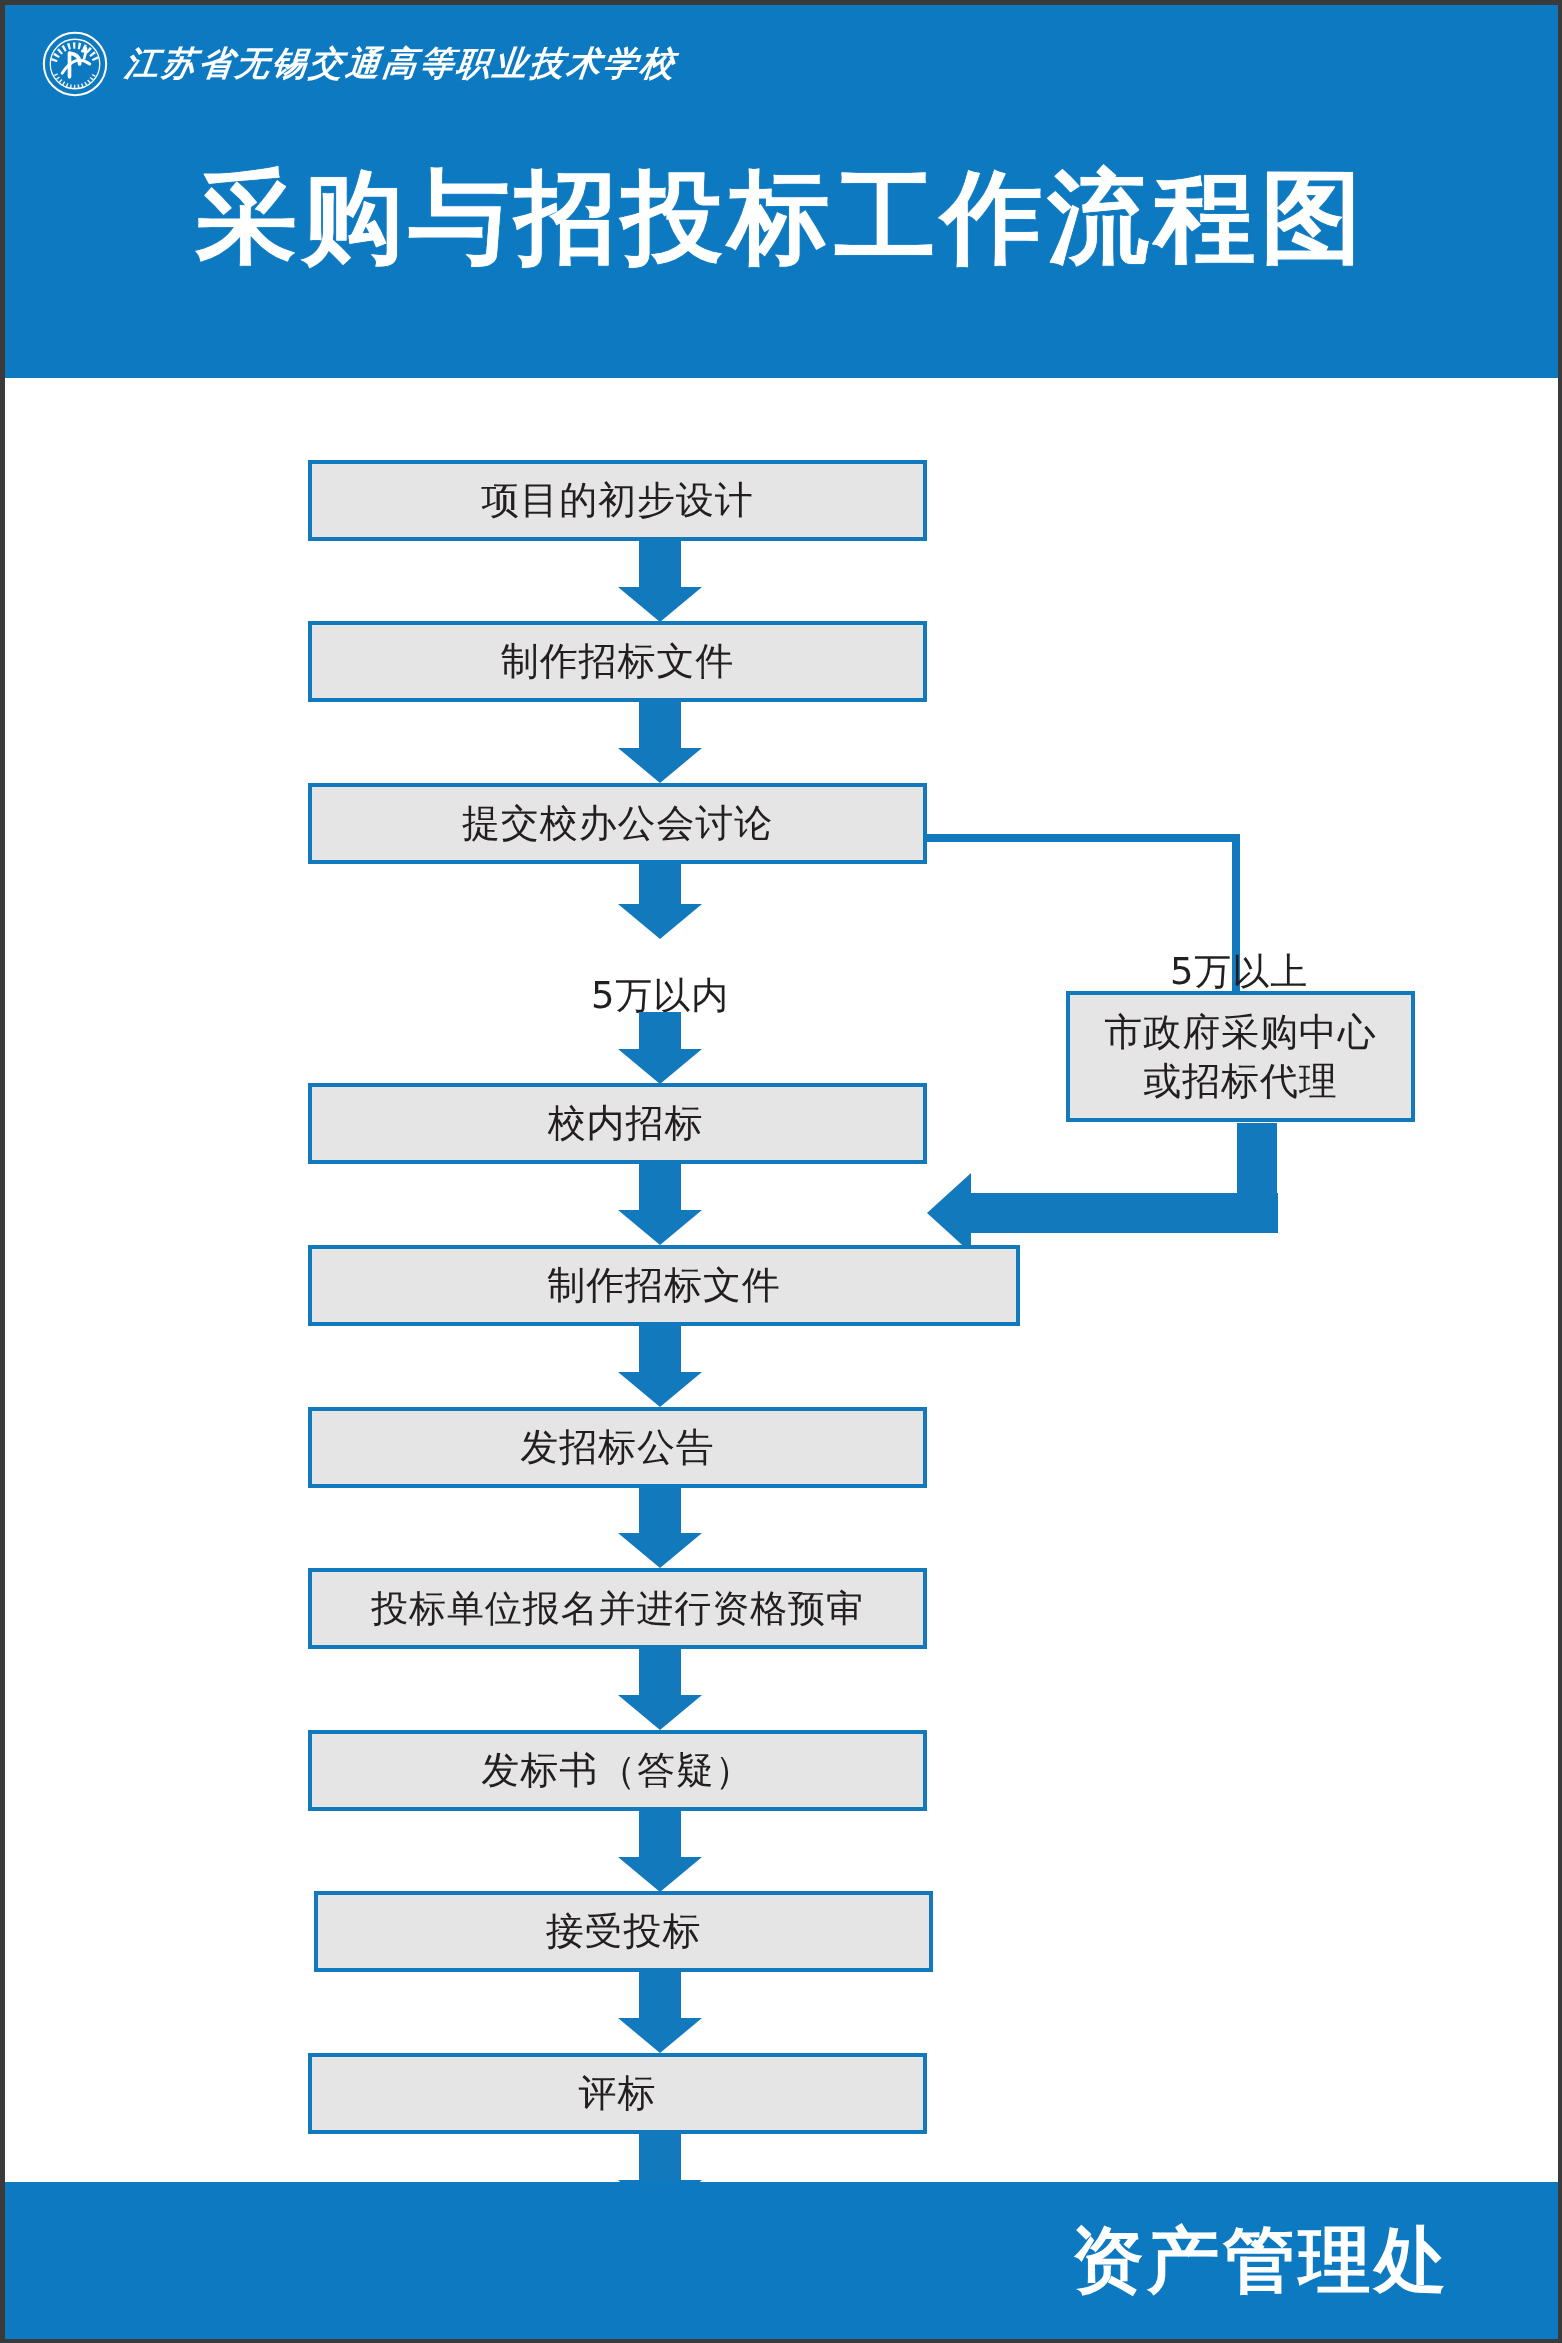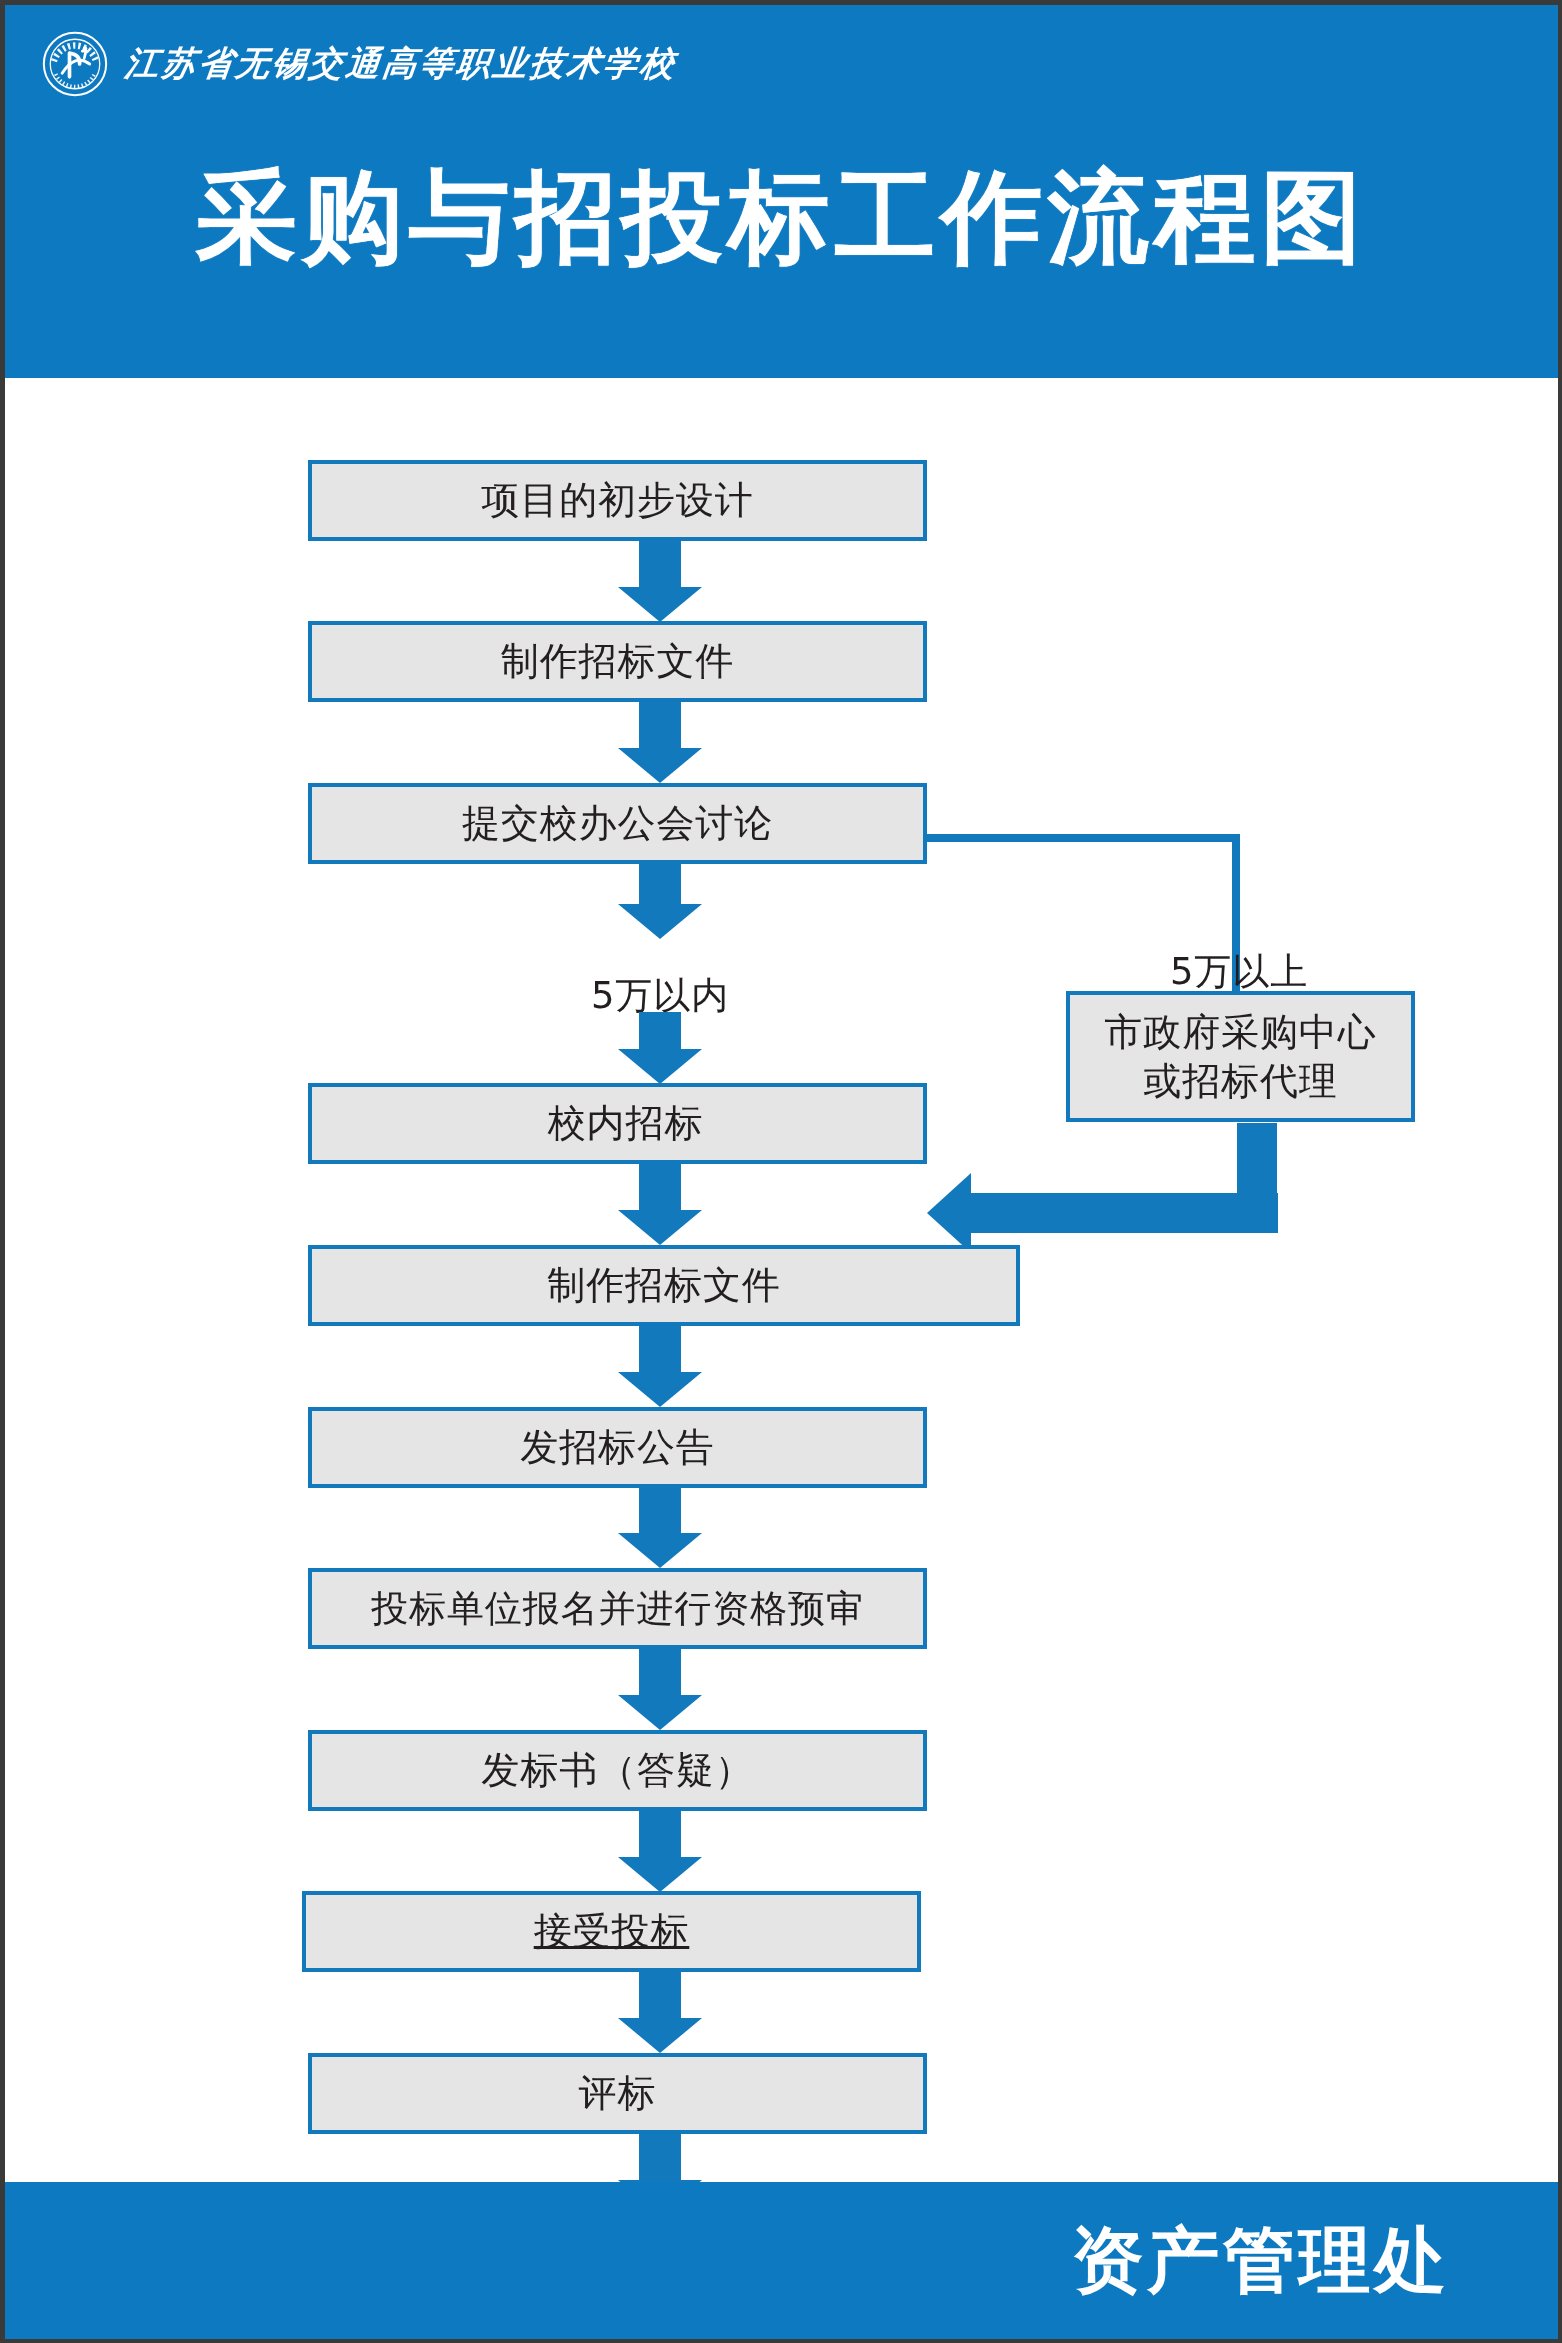--- a/index.html
+++ b/index.html
@@ -258,21 +258,21 @@
 
     <div class="node" style="left:303px;top:1352px;width:619px;height:81px;">
       <span>发标书（答疑）</span>
     </div>
 
     <div class="adown" style="left:613px;top:1433px;width:84px;height:81px;">
       <div class="stem" style="width:42px;height:48px;"></div>
       <div class="head"></div>
     </div>
 
-    <div class="node" style="left:297px;top:1513px;width:619px;height:81px;text-decoration:underline;">
+    <div class="node" style="left:309px;top:1513px;width:619px;height:81px;">
       <span>接受投标</span>
     </div>
 
     <div class="adown" style="left:613px;top:1594px;width:84px;height:81px;">
       <div class="stem" style="width:42px;height:48px;"></div>
       <div class="head"></div>
     </div>
 
     <div class="node" style="left:303px;top:1675px;width:619px;height:81px;">
       <span>评标</span>

